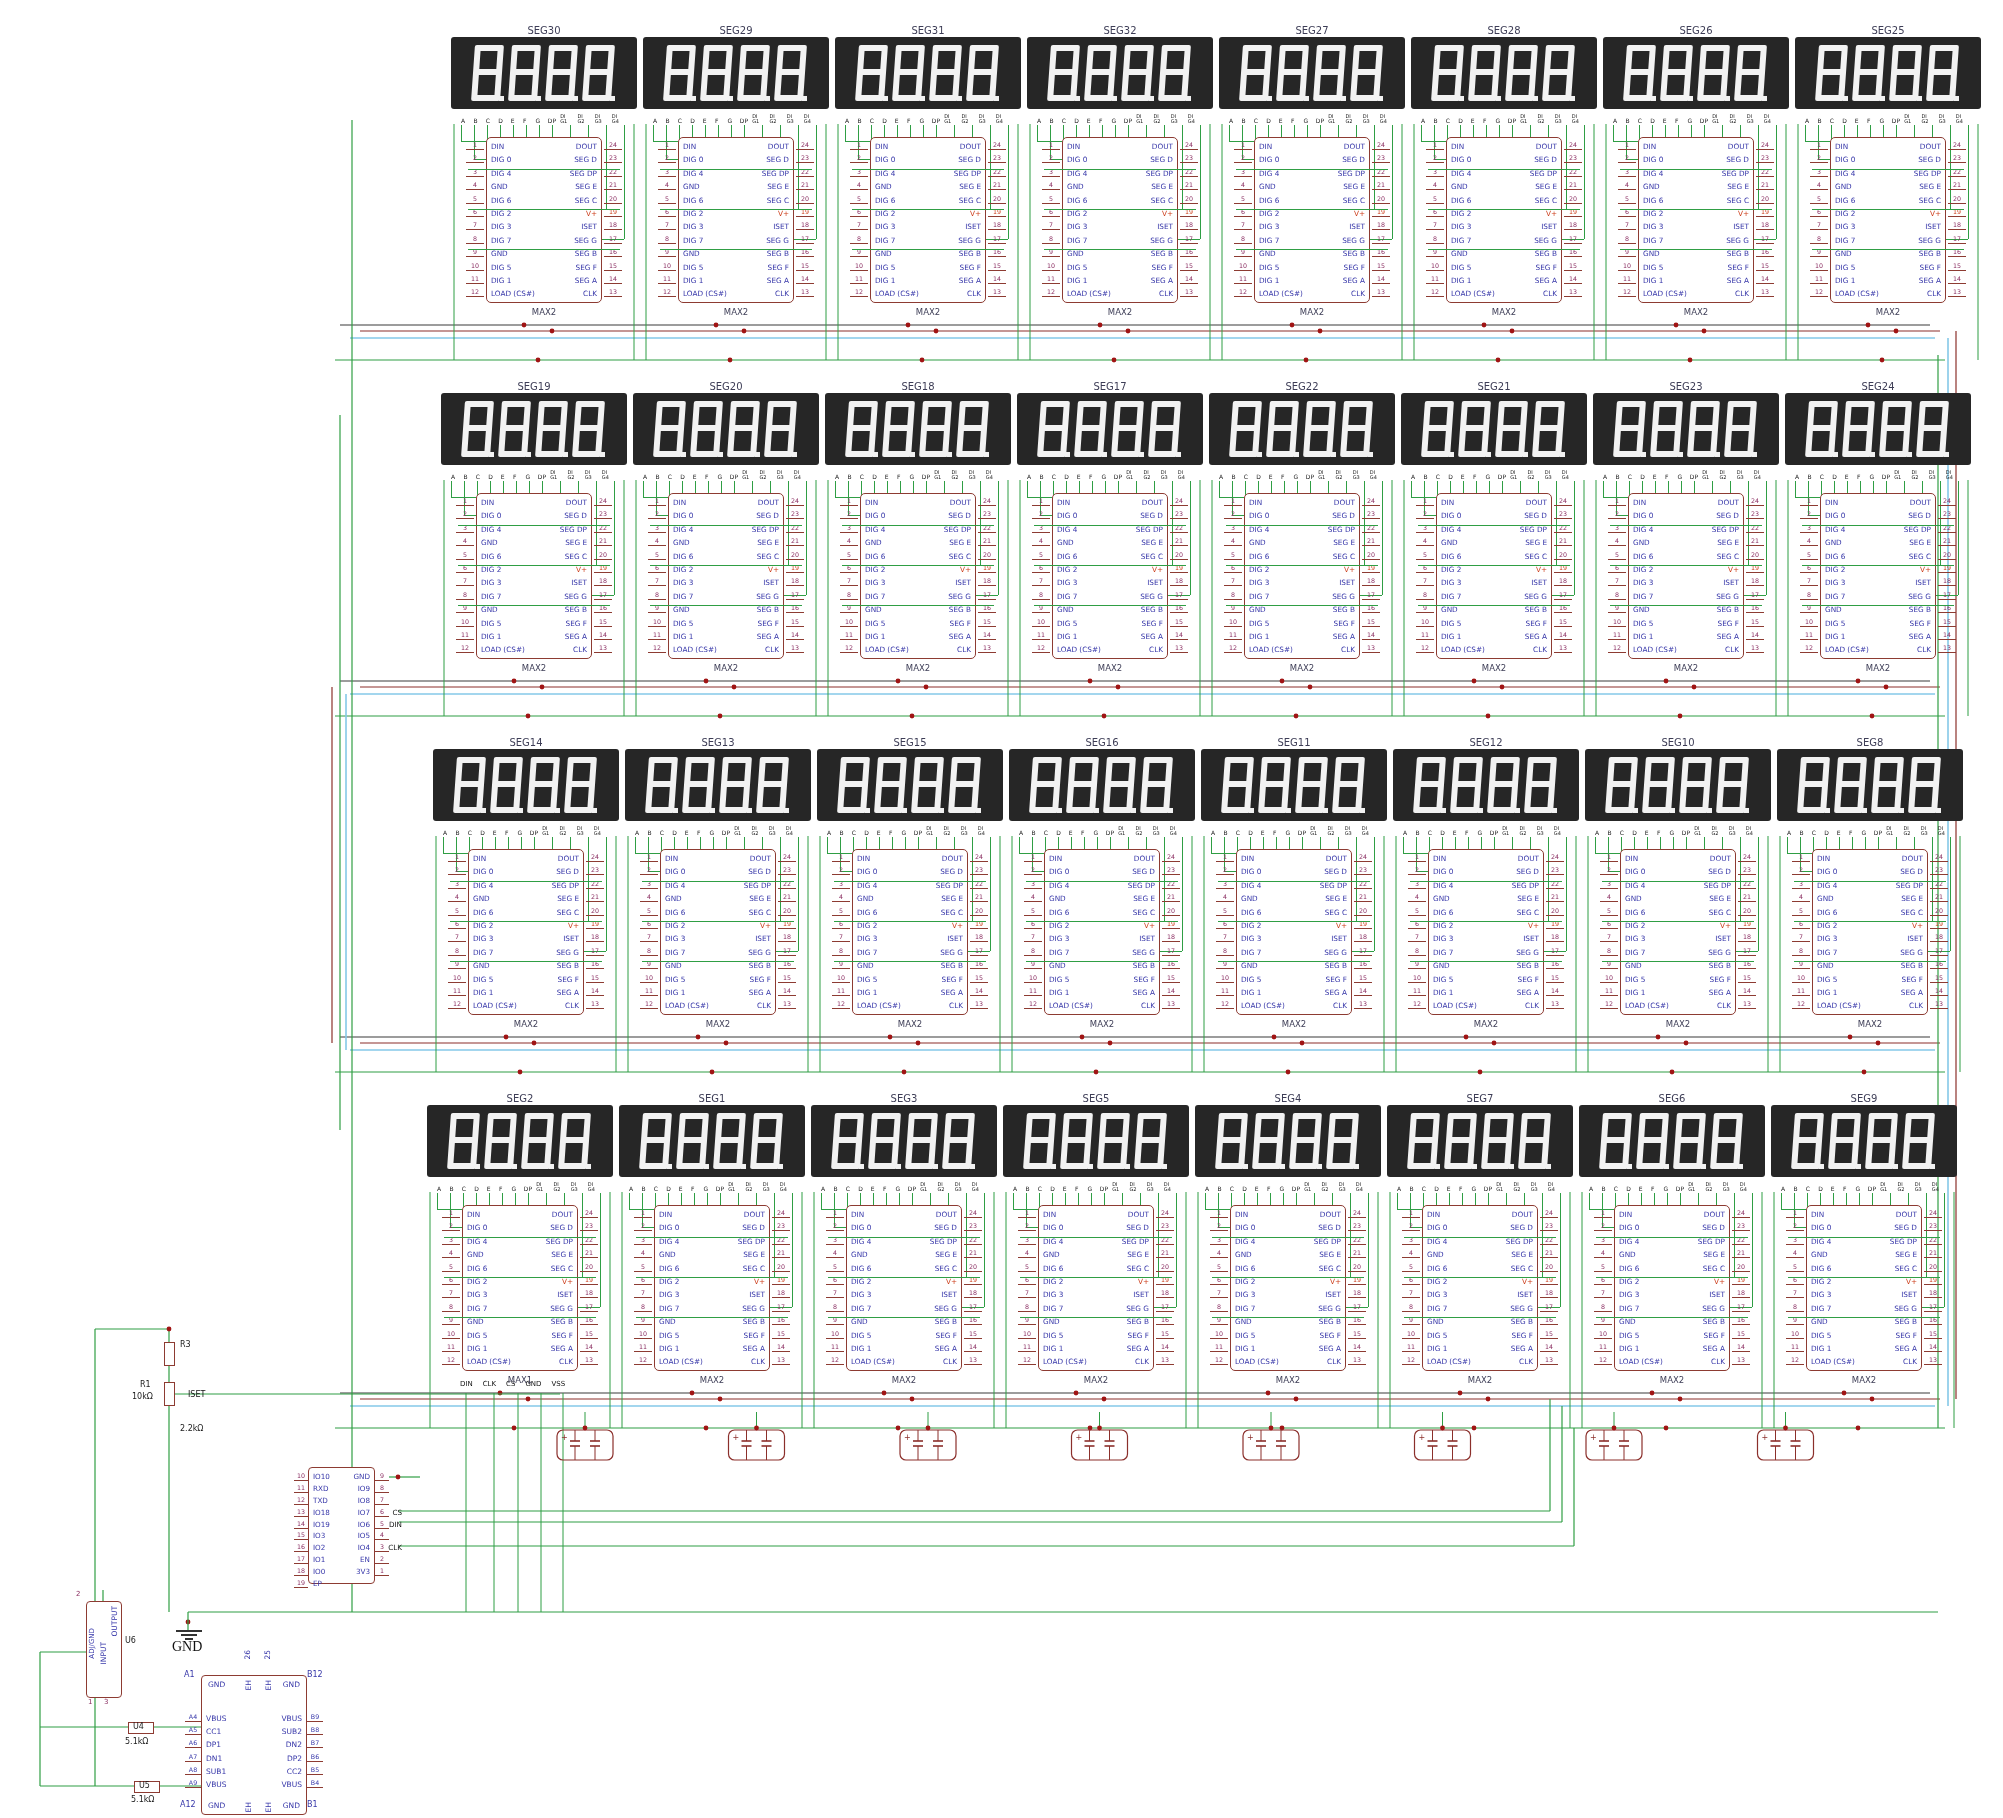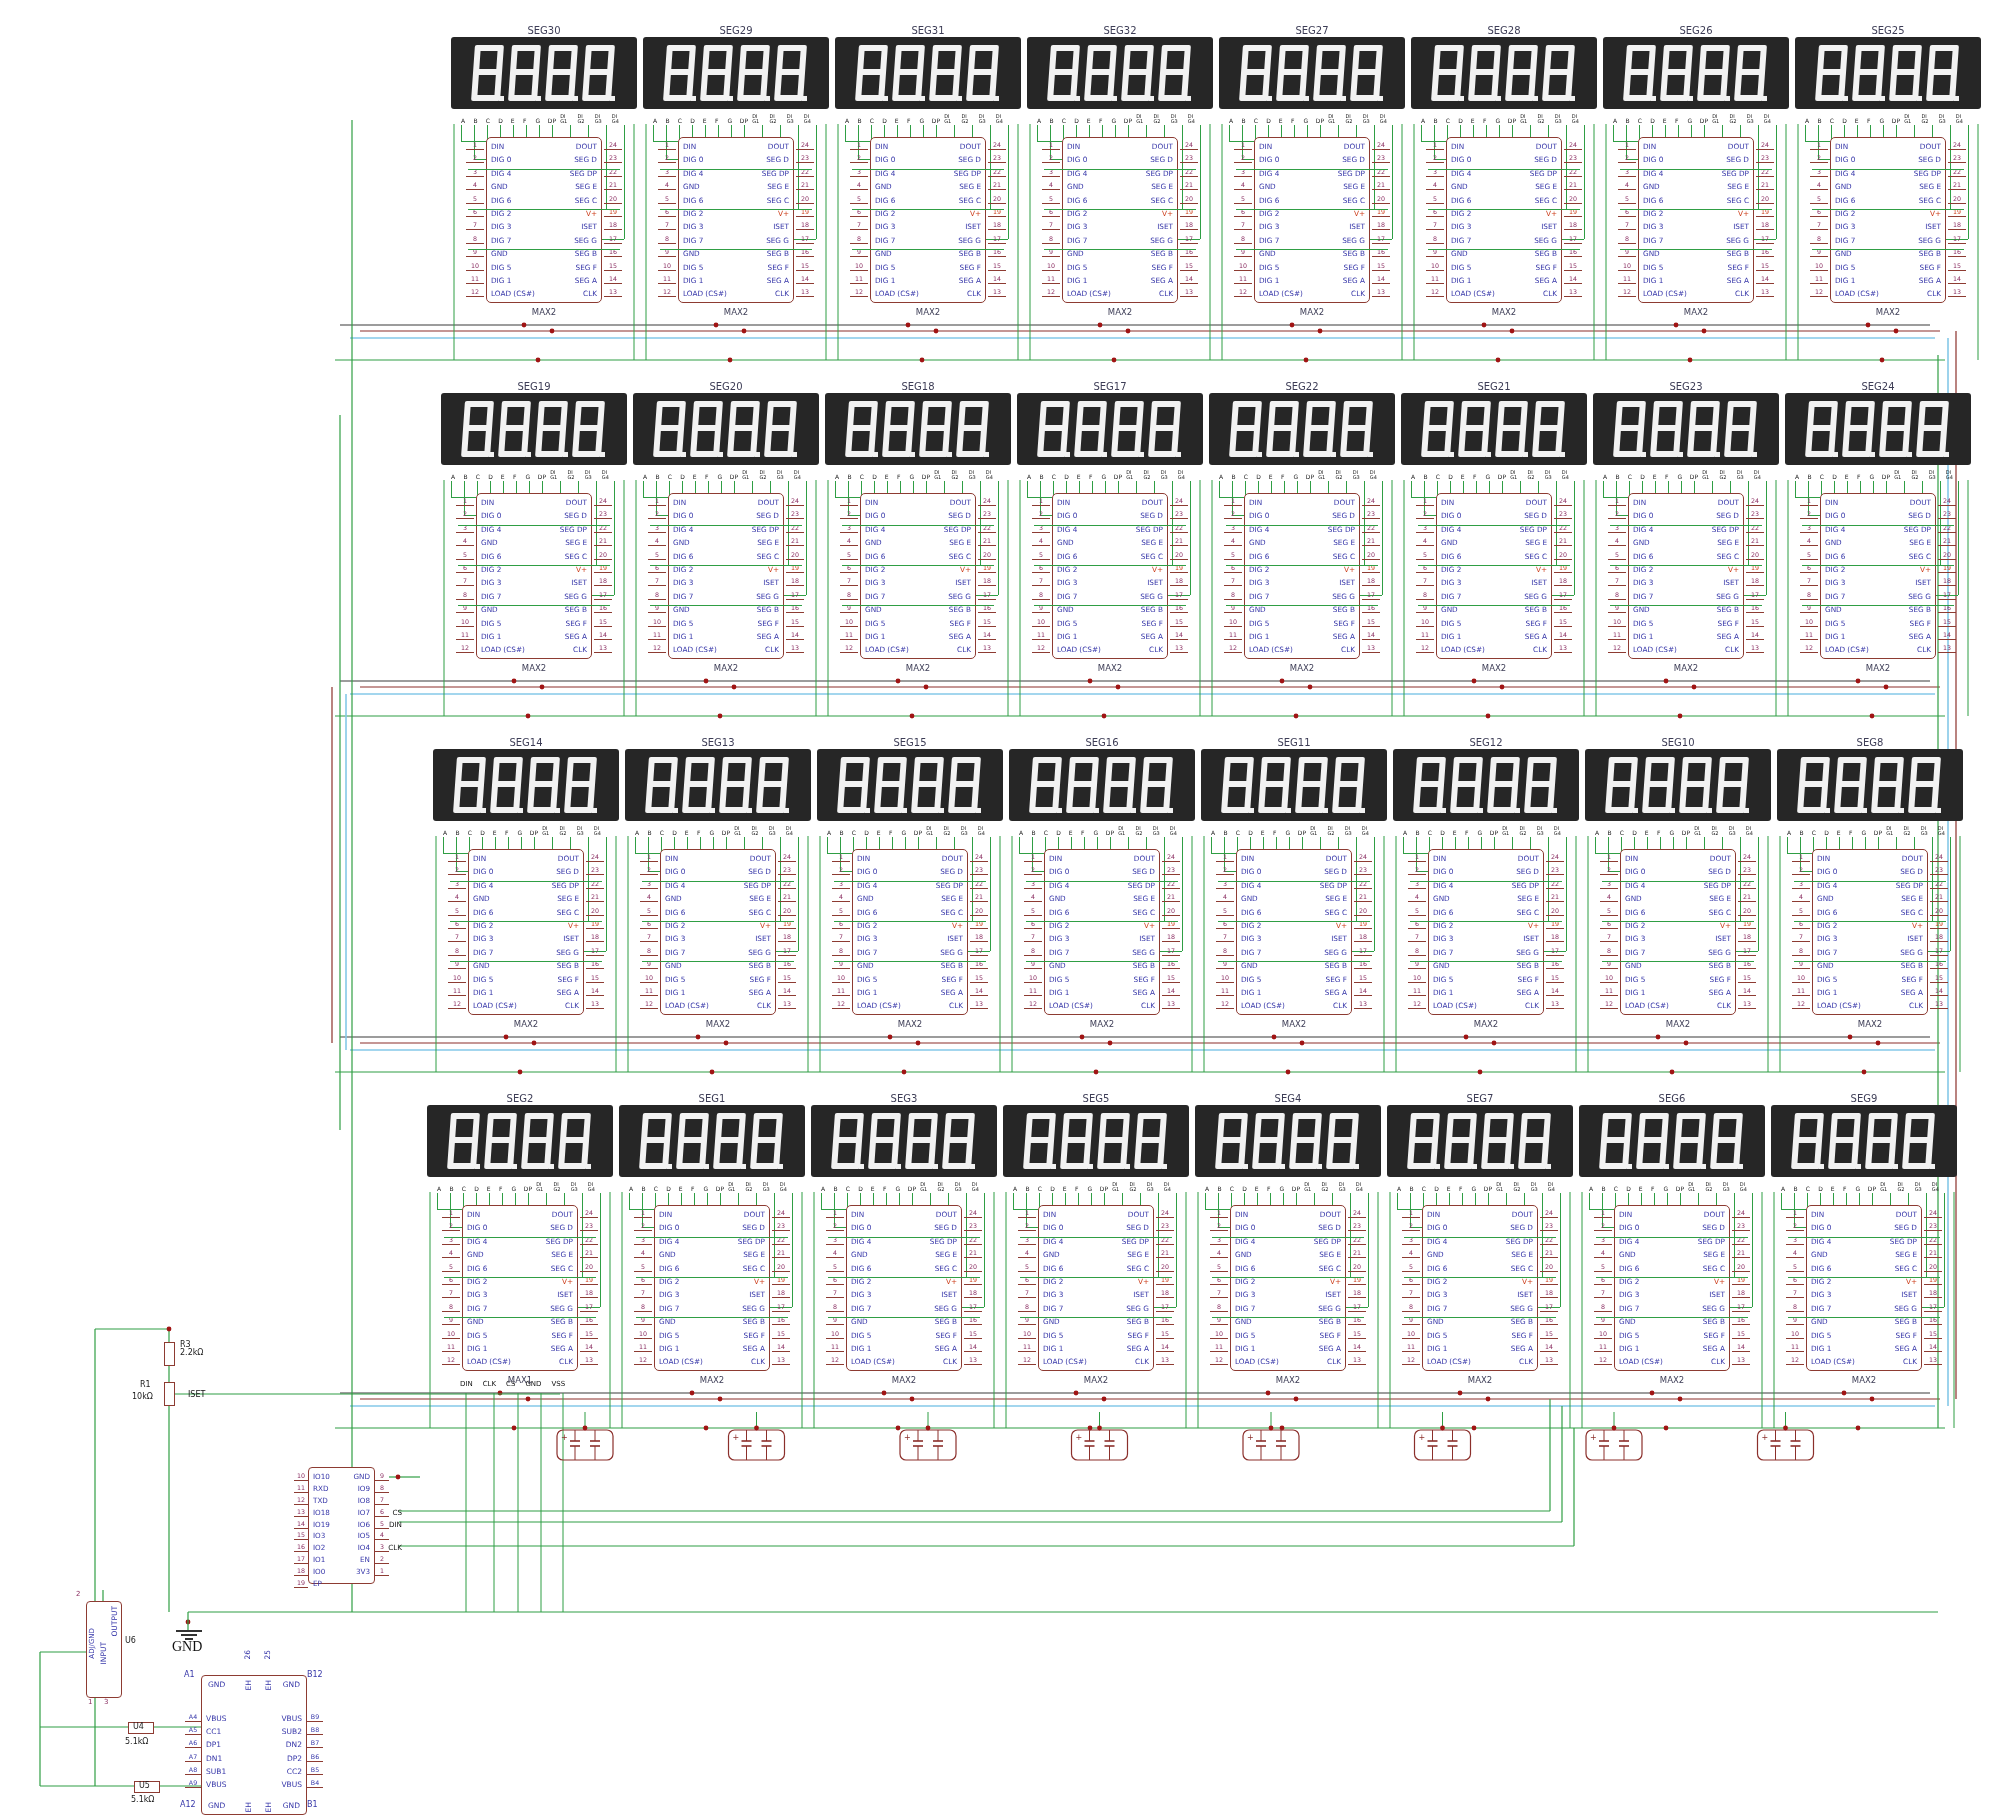--- a/index.html
+++ b/index.html
@@ -406,21 +406,21 @@
       <line x1="1790.5" y1="1441" x2="1800.5" y2="1441" stroke="#8b2f2b" stroke-width="1.6"></line>
       <line x1="1790.5" y1="1446" x2="1800.5" y2="1446" stroke="#8b2f2b" stroke-width="1.6"></line>
       <line x1="1795.5" y1="1430" x2="1795.5" y2="1441" stroke="#8b2f2b" stroke-width="1"></line>
       <line x1="1795.5" y1="1446" x2="1795.5" y2="1460" stroke="#8b2f2b" stroke-width="1"></line>
       <text x="1761.5" y="1440" font-size="8" fill="#8b2f2b">+</text>
       <circle cx="1785.5" cy="1428" r="2.4" fill="#a01414"></circle>
     </svg>
 
   <div class="res-box" style="left:164px;top:1342px;"></div>
   <div class="small-ref" style="left:180px;top:1340px;">R3</div>
-  <div class="small-ref" style="left:180px;top:1348px;">2.2kΩ</div>
+  <div class="small-ref" style="left:180px;top:1424px;">2.2kΩ</div>
 
   <div class="res-box" style="left:164px;top:1382px;"></div>
   <div class="small-ref" style="left:140px;top:1380px;">R1</div>
   <div class="small-ref" style="left:132px;top:1392px;">10kΩ</div>
   <div class="net-label" style="left:188px;top:1390px;font-size:8px;">ISET</div>
 
   <div id="mcu" class="comp-box" style="left:308px;top:1467px;width:65px;height:115px;">
     <div class="pcol" id="mcu-left" style="top:3px;">
         <div class="prow l"><span class="pnum">10</span><span>IO10</span></div>
         <div class="prow l"><span class="pnum">11</span><span>RXD</span></div>

